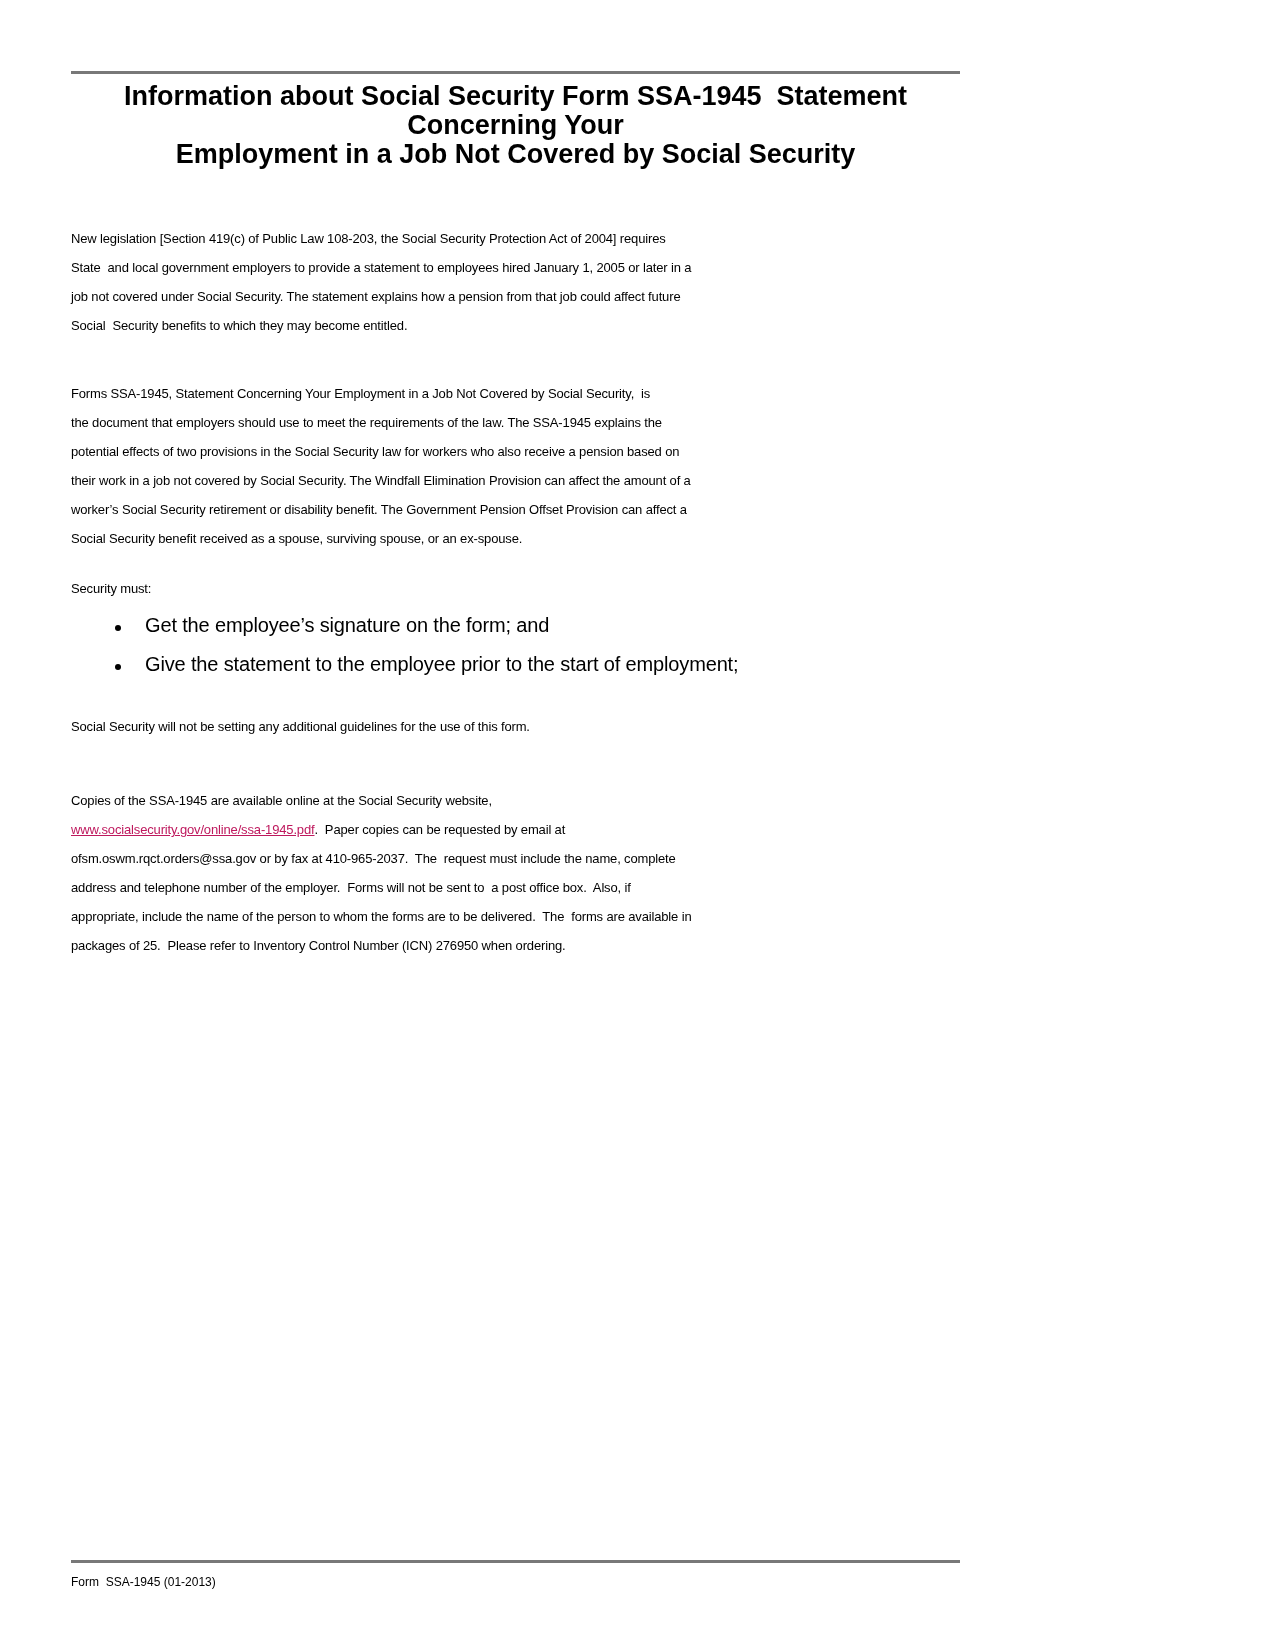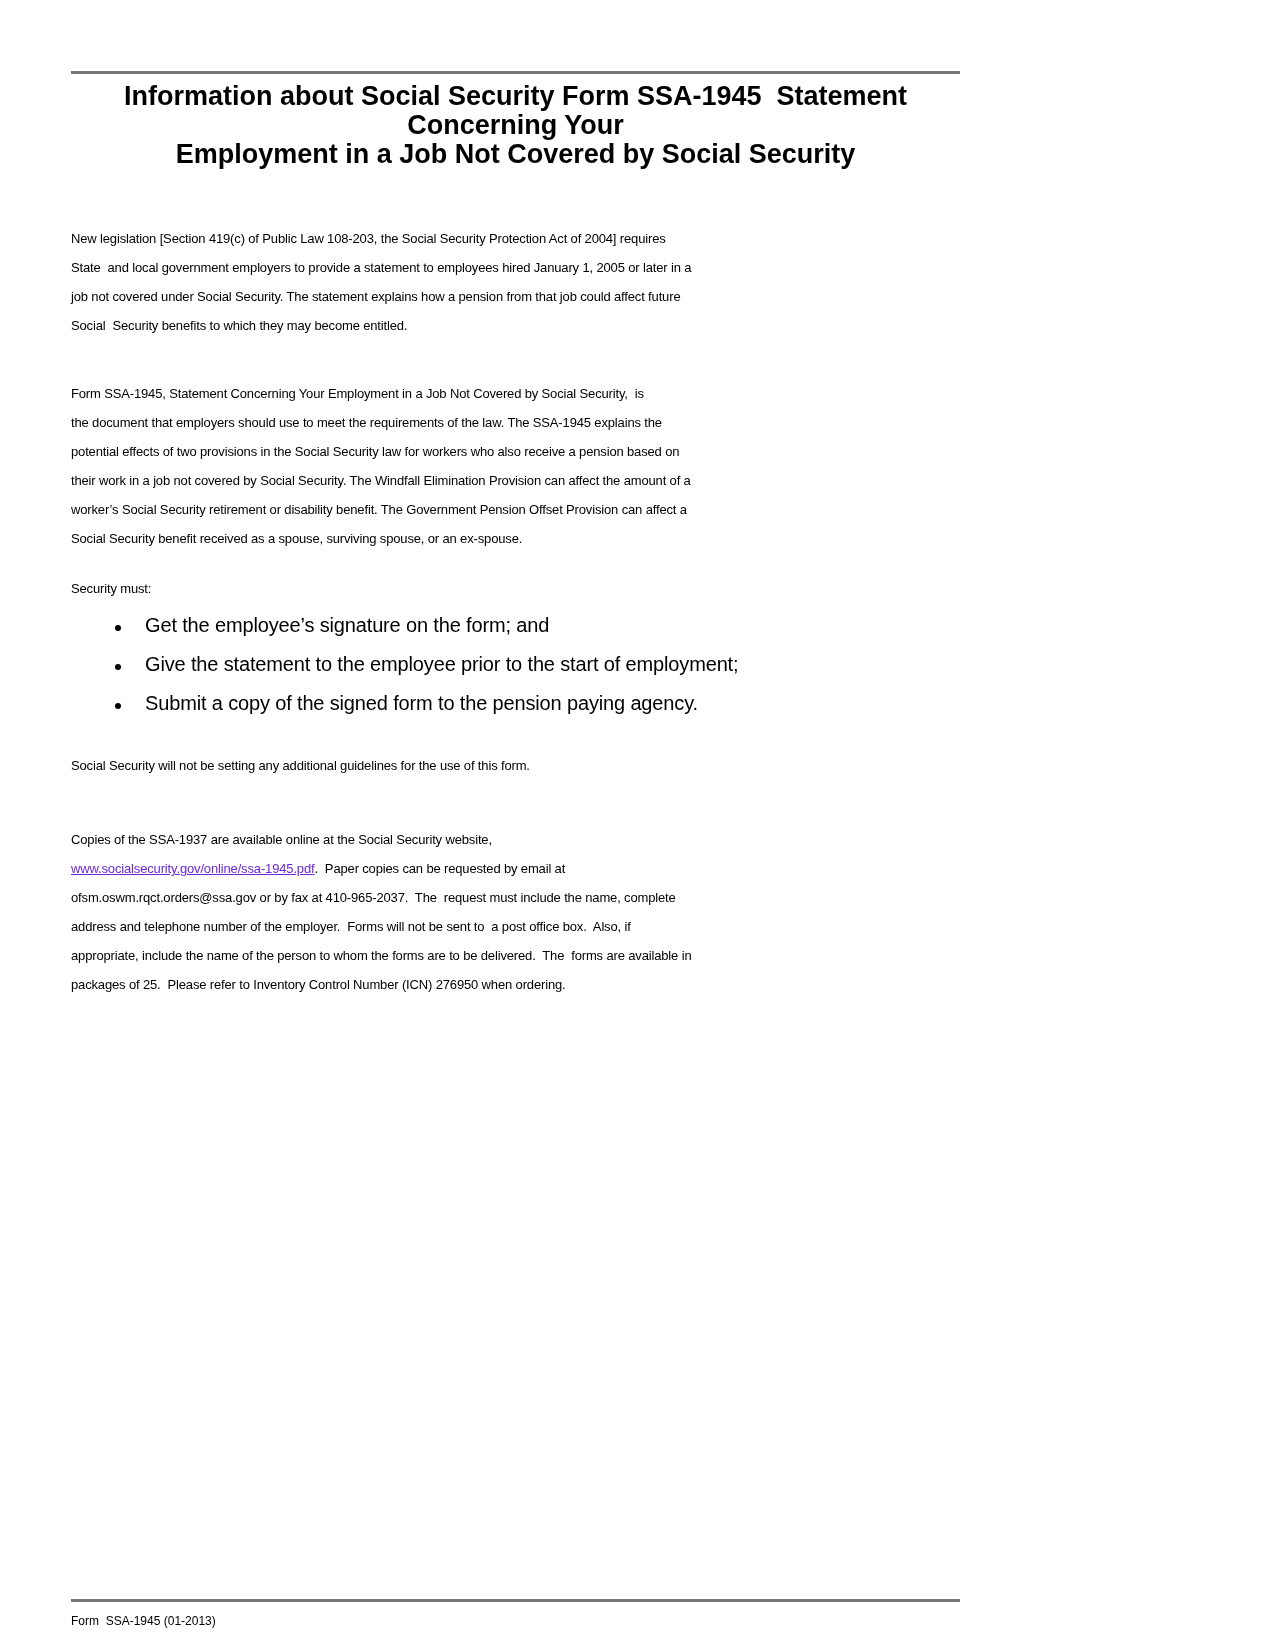--- a/index.html
+++ b/index.html
@@ -49,21 +49,21 @@
   }
   .bullet-dot {
     position: absolute;
     left: 44px;
     top: 14px;
     width: 6px;
     height: 6px;
     border-radius: 50%;
     background: #000000;
   }
-  .doc-link { color: #6d28d9; text-decoration: underline; cursor: pointer; }
+  .doc-link { color: #be185d; text-decoration: underline; cursor: pointer; }
   .footer {
     margin: 6px 0 0 0;
     font-size: 12px;
     line-height: 26px;
     white-space: pre-wrap;
   }
   b, strong { font-weight: normal; }
 </style>
 </head>
 <body>
@@ -73,38 +73,37 @@
   <div class="rule rule-top"></div>
 
   <h1 class="doc-title">Information about Social Security Form SSA-1945  Statement Concerning Your
 Employment in a Job Not Covered by Social Security</h1>
 
   <p class="para p-intro">New legislation [Section 419(c) of Public Law 108-203, the Social Security Protection Act of 2004] requires
 State  and local government employers to provide a statement to employees hired January 1, 2005 or later in a
 job not covered under Social Security. The statement explains how a pension from that job could affect future
 Social  Security benefits to which they may become entitled.</p>
 
-  <p class="para p-form"><span>Form SSA-1945, </span><strong>Statement Concerning Your Employment in a Job Not Covered by Social Security,</strong><span>  is
+  <p class="para p-form"><span>Forms SSA-1945, </span><strong>Statement Concerning Your Employment in a Job Not Covered by Social Security,</strong><span>  is
 the document that employers should use to meet the requirements of the law. The SSA-1945 explains the
 potential effects of two provisions in the Social Security law for workers who also receive a pension based on
 their work in a job not covered by Social Security. The Windfall Elimination Provision can affect the amount of a
 worker’s Social Security retirement or disability benefit. The Government Pension Offset Provision can affect a
 Social Security benefit received as a spouse, surviving spouse, or an ex-spouse.</span></p>
 
   <p class="para p-employers">Security must:</p>
 
   <ul class="bullet-list">
     <li class="bullet-item"><span class="bullet-dot"></span><span>Get the employee’s signature on the form; and</span></li>
     <li class="bullet-item"><span class="bullet-dot"></span><span>Give the statement to the employee prior to the start of employment;</span></li>
-    <li class="bullet-item"><span class="bullet-dot"></span><span>Submit a copy of the signed form to the pension paying agency.</span></li>
   </ul>
 
   <p class="para p-guidelines">Social Security will not be setting any additional guidelines for the use of this form.</p>
 
-  <p class="para p-copies"><span>Copies of the SSA-1937 are available online at the Social Security website,
+  <p class="para p-copies"><span>Copies of the SSA-1945 are available online at the Social Security website,
 </span><a class="doc-link">www.socialsecurity.gov/online/ssa-1945.pdf</a><span>.  Paper copies can be requested by email at
 ofsm.oswm.rqct.orders@ssa.gov or by fax at 410-965-2037.  The  request must include the name, complete
 address and telephone number of the employer.  Forms will not be sent to  a post office box.  Also, if
 appropriate, include the name of the person to whom the forms are to be delivered.  The  forms are available in
 packages of 25.  Please refer to Inventory Control Number (ICN) 276950 when ordering.</span></p>
 
   <div class="rule rule-bottom"></div>
 
   <p class="footer"><span>Form  </span><strong>SSA-1945</strong><span> (01-2013)</span></p>
 

